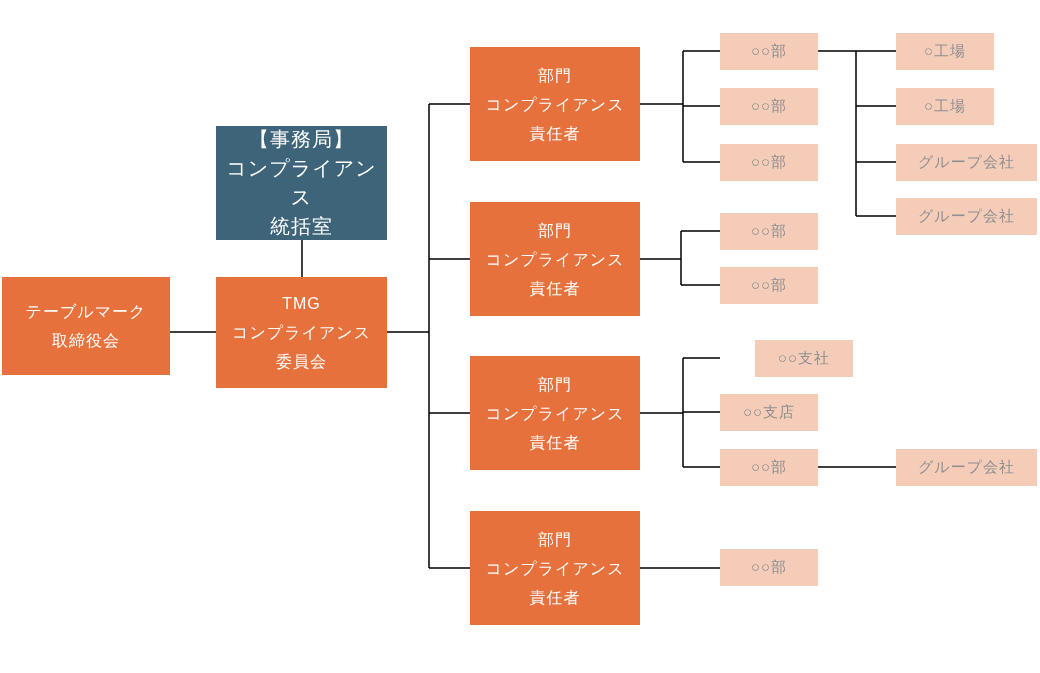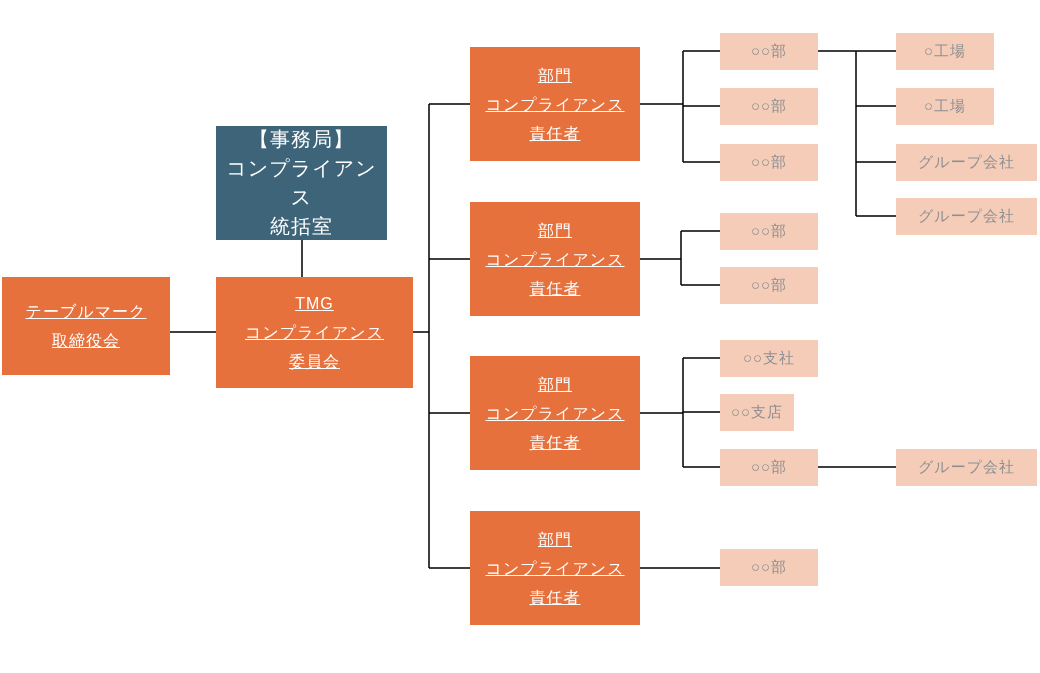--- a/index.html
+++ b/index.html
@@ -37,21 +37,20 @@
     text-align: center;
     white-space: pre-line;
     box-sizing: border-box;
   }
   .node.primary {
     background: var(--c-primary);
     color: #ffffff;
     font-size: 16px;
     line-height: 29px;
     letter-spacing: 1px;
-    text-decoration: underline;
   }
   .node.secondary {
     background: var(--c-secondary);
     color: #ffffff;
     font-size: 20px;
     line-height: 29px;
     letter-spacing: 1px;
   }
   .node.tertiary {
     background: var(--c-tertiary);
@@ -99,21 +98,21 @@
       M818 467 H896"></path>
   </svg>
 
   <div class="node primary" style="left:2px;top:277px;width:168px;height:98px">テーブルマーク
 取締役会</div>
 
   <div class="node secondary" style="left:216px;top:126px;width:171px;height:114px">【事務局】
 コンプライアンス
 統括室</div>
 
-  <div class="node primary" style="left:216px;top:277px;width:197px;height:111px">TMG
+  <div class="node primary" style="left:216px;top:277px;width:171px;height:111px">TMG
 コンプライアンス
 委員会</div>
 
   <div class="node primary" style="left:470px;top:47px;width:170px;height:114px">部門
 コンプライアンス
 責任者</div>
 
   <div class="node primary" style="left:470px;top:202px;width:170px;height:114px">部門
 コンプライアンス
 責任者</div>
@@ -126,22 +125,22 @@
 コンプライアンス
 責任者</div>
 
   <div class="node tertiary" style="left:720px;top:33px;width:98px;height:37px">○○部</div>
   <div class="node tertiary" style="left:720px;top:88px;width:98px;height:37px">○○部</div>
   <div class="node tertiary" style="left:720px;top:144px;width:98px;height:37px">○○部</div>
 
   <div class="node tertiary" style="left:720px;top:213px;width:98px;height:37px">○○部</div>
   <div class="node tertiary" style="left:720px;top:267px;width:98px;height:37px">○○部</div>
 
-  <div class="node tertiary" style="left:720px;top:340px;width:98px;height:37px">○○支社</div>
-  <div class="node tertiary" style="left:720px;top:394px;width:74px;height:37px">○○支店</div>
+  <div class="node tertiary" style="left:755px;top:340px;width:98px;height:37px">○○支社</div>
+  <div class="node tertiary" style="left:720px;top:394px;width:98px;height:37px">○○支店</div>
   <div class="node tertiary" style="left:720px;top:449px;width:98px;height:37px">○○部</div>
 
   <div class="node tertiary" style="left:720px;top:549px;width:98px;height:37px">○○部</div>
 
   <div class="node tertiary" style="left:896px;top:33px;width:98px;height:37px">○工場</div>
   <div class="node tertiary" style="left:896px;top:88px;width:98px;height:37px">○工場</div>
   <div class="node tertiary" style="left:896px;top:144px;width:141px;height:37px">グループ会社</div>
   <div class="node tertiary" style="left:896px;top:198px;width:141px;height:37px">グループ会社</div>
 
   <div class="node tertiary" style="left:896px;top:449px;width:141px;height:37px">グループ会社</div>

